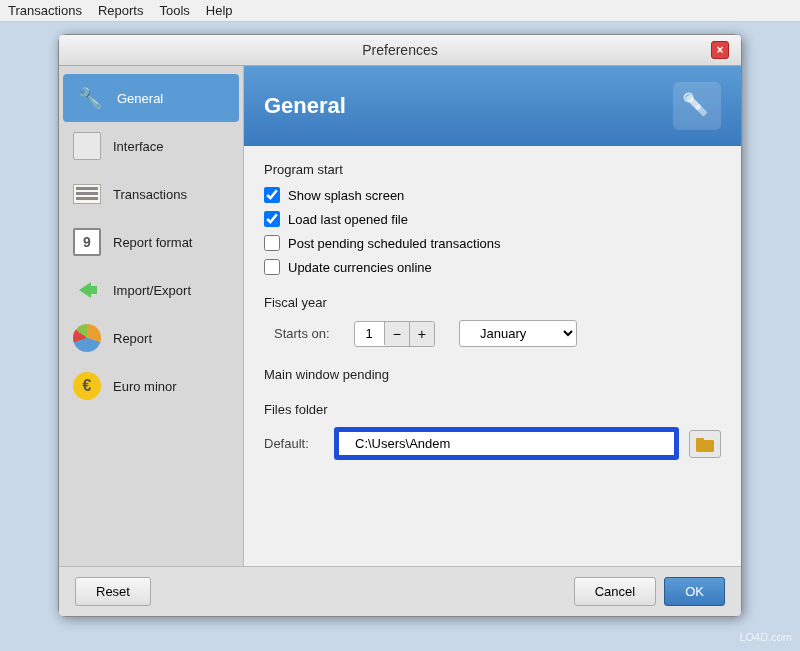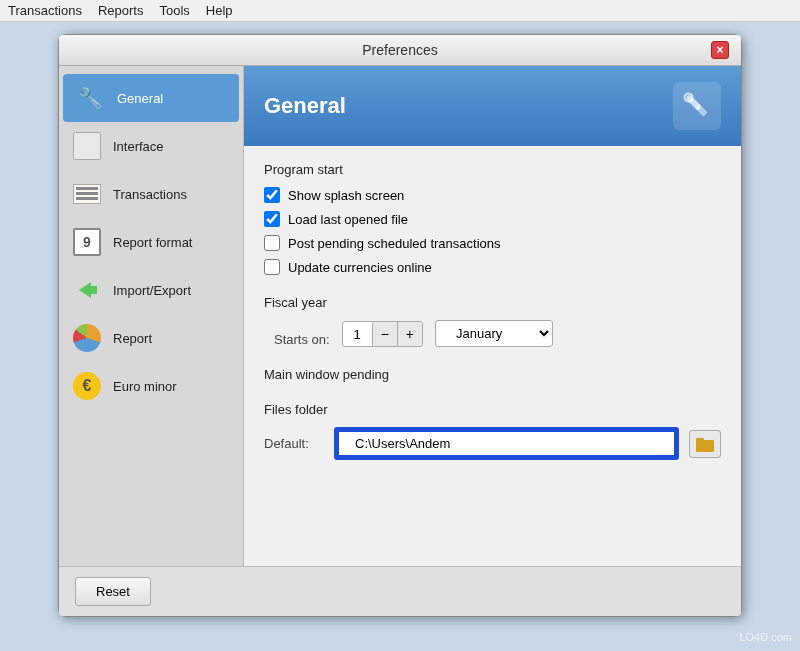--- a/index.html
+++ b/index.html
@@ -234,22 +234,22 @@
       height: 16px;
       cursor: pointer;
     }
 
     .section {
       margin-bottom: 20px;
     }
 
     .fiscal-row {
       display: flex;
-      align-items: flex-end;
-      gap: 12px;
+      align-items: center;
+      gap: 24px;
       margin-left: 10px;
     }
     .fiscal-label { color: #444; font-size: 13px; }
 
     .number-control {
       display: flex;
       align-items: center;
       border: 1px solid #aaa;
       background: white;
       border-radius: 3px;
@@ -555,18 +555,22 @@
               </div>
             </div>
           </div>
 
         </div>
       </div>
     </div>
 
     <div class="dialog-footer">
       <button class="reset-btn">Reset</button>
+      <div class="footer-buttons">
+        <button class="cancel-btn">Cancel</button>
+        <button class="ok-btn">OK</button>
+      </div>
     </div>
 
   </div>
 </div>
 
 <div class="watermark">LO4D.com</div>
 
 </body></html>

